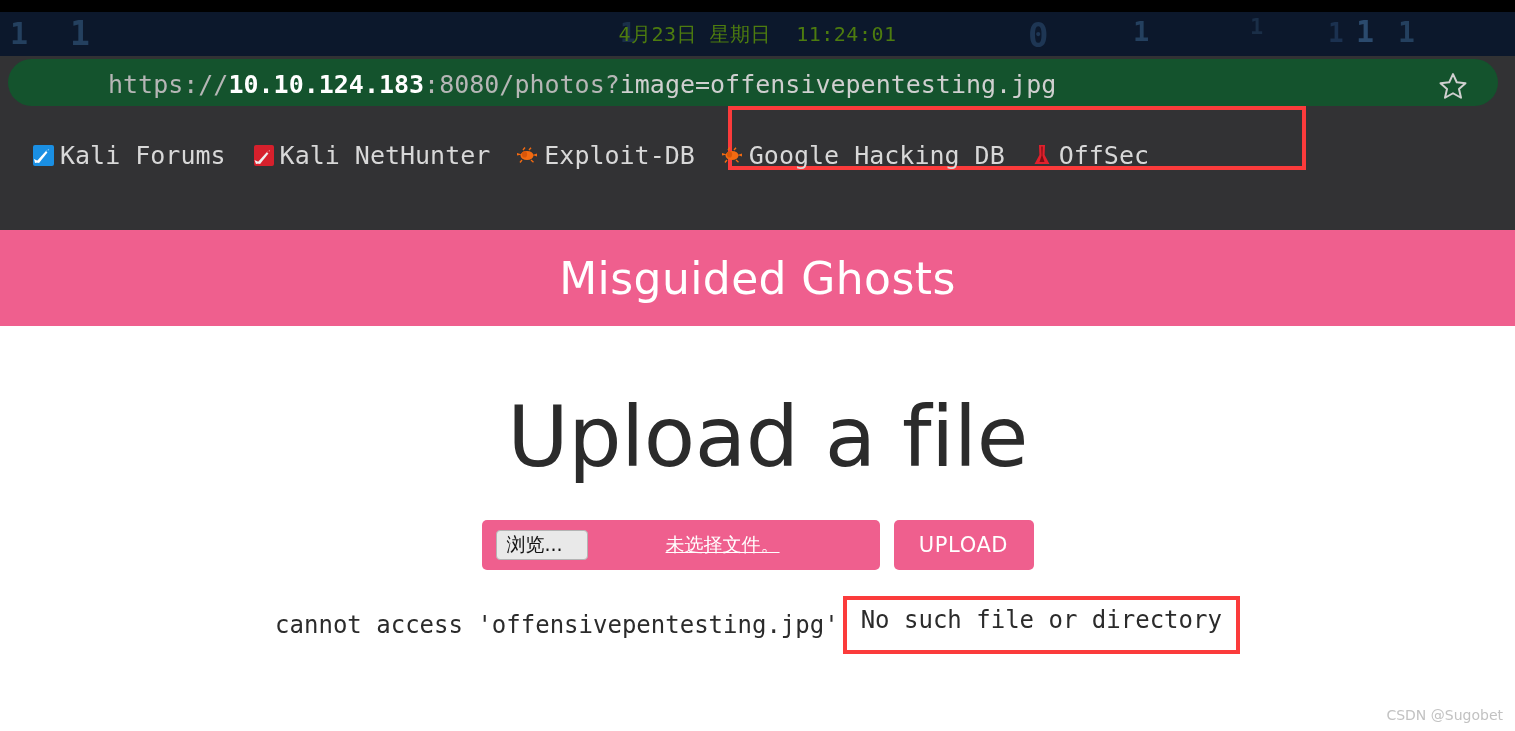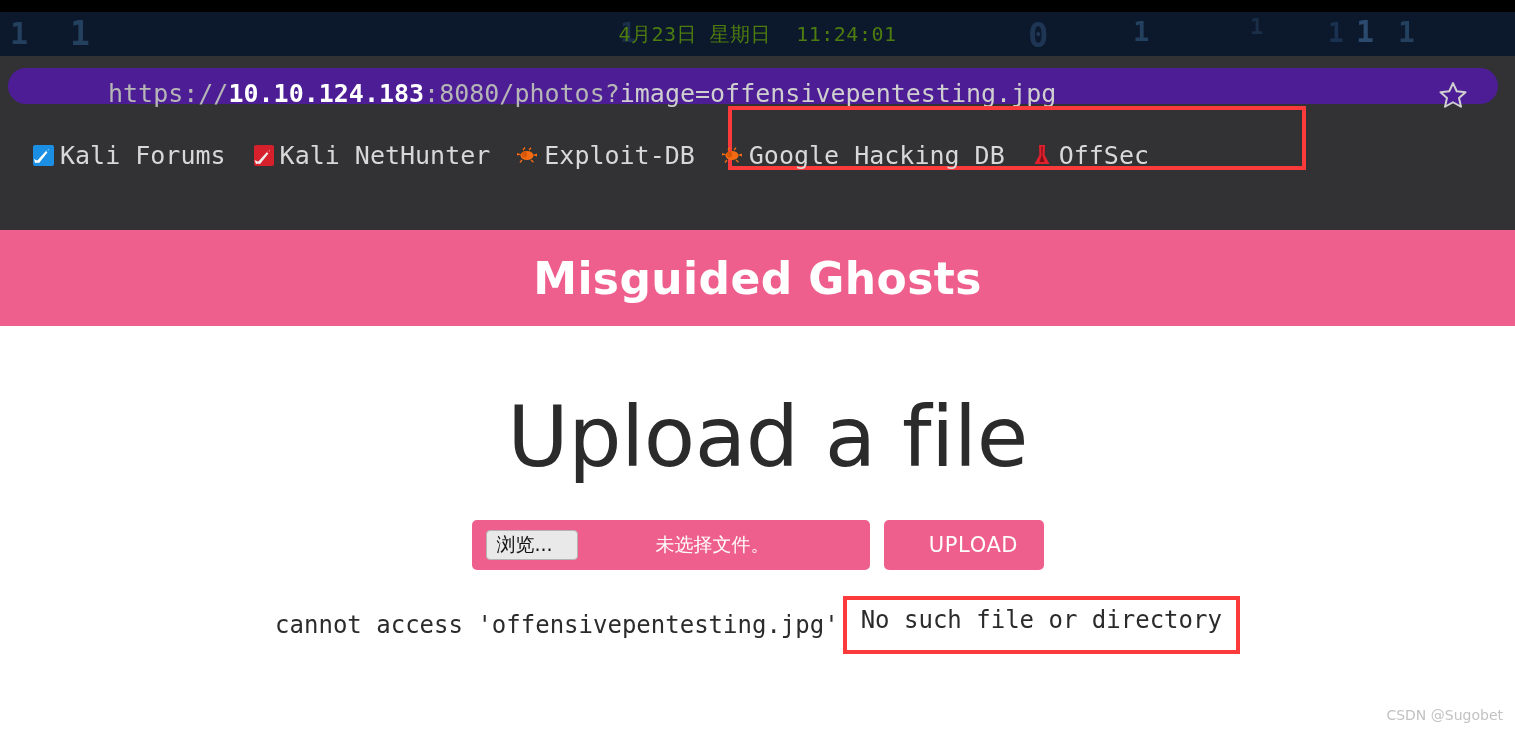--- a/index.html
+++ b/index.html
@@ -61,24 +61,24 @@
     height: 174px;
     background: #323234;
   }
   #urlbar-row {
     position: relative;
     height: 68px;
   }
   #urlbar {
     position: absolute;
     left: 8px;
-    top: 12px;
+    top: 3px;
     width: 1490px;
-    height: 36px;
-    background: #4c1d95;
+    height: 47px;
+    background: #14532d;
     border-radius: 26px;
     box-sizing: border-box;
   }
   #url-text {
     position: absolute;
     left: 100px;
     top: 0;
     height: 52px;
     line-height: 52px;
     font-family: "DejaVu Sans Mono", monospace;
@@ -155,21 +155,21 @@
     width: 1515px;
     height: 96px;
     background: #ef5f8e;
     display: flex;
     align-items: center;
     justify-content: center;
   }
   #banner-title {
     color: #ffffff;
     font-size: 44px;
-    font-weight: bold;
+    font-weight: normal;
     font-family: "DejaVu Sans", sans-serif;
     letter-spacing: 0.4px;
   }
   #page-heading {
     margin: 0;
     padding-top: 62px;
     text-align: center;
     font-size: 84px;
     font-weight: normal;
     color: #2b2b2b;
@@ -206,35 +206,35 @@
     font-family: "DejaVu Sans", sans-serif;
     line-height: 1.1;
   }
   #file-status {
     flex: 1;
     text-align: center;
     color: #ffffff;
     font-size: 19px;
     padding-right: 22px;
     font-family: "DejaVu Sans", sans-serif;
+    text-decoration: underline;
   }
   #upload-button {
     width: 140px;
     height: 50px;
     background: #ef5f8e;
     border-radius: 5px;
     border: none;
     color: #ffffff;
     font-size: 21px;
     font-family: "DejaVu Sans", sans-serif;
     letter-spacing: 0.6px;
     display: flex;
     align-items: center;
     justify-content: center;
-    padding-left: 20px;
   }
 
   #error-row {
     margin-top: 26px;
     display: flex;
     justify-content: center;
     align-items: center;
   }
   #error-text-left {
     font-family: "DejaVu Sans Mono", monospace;

